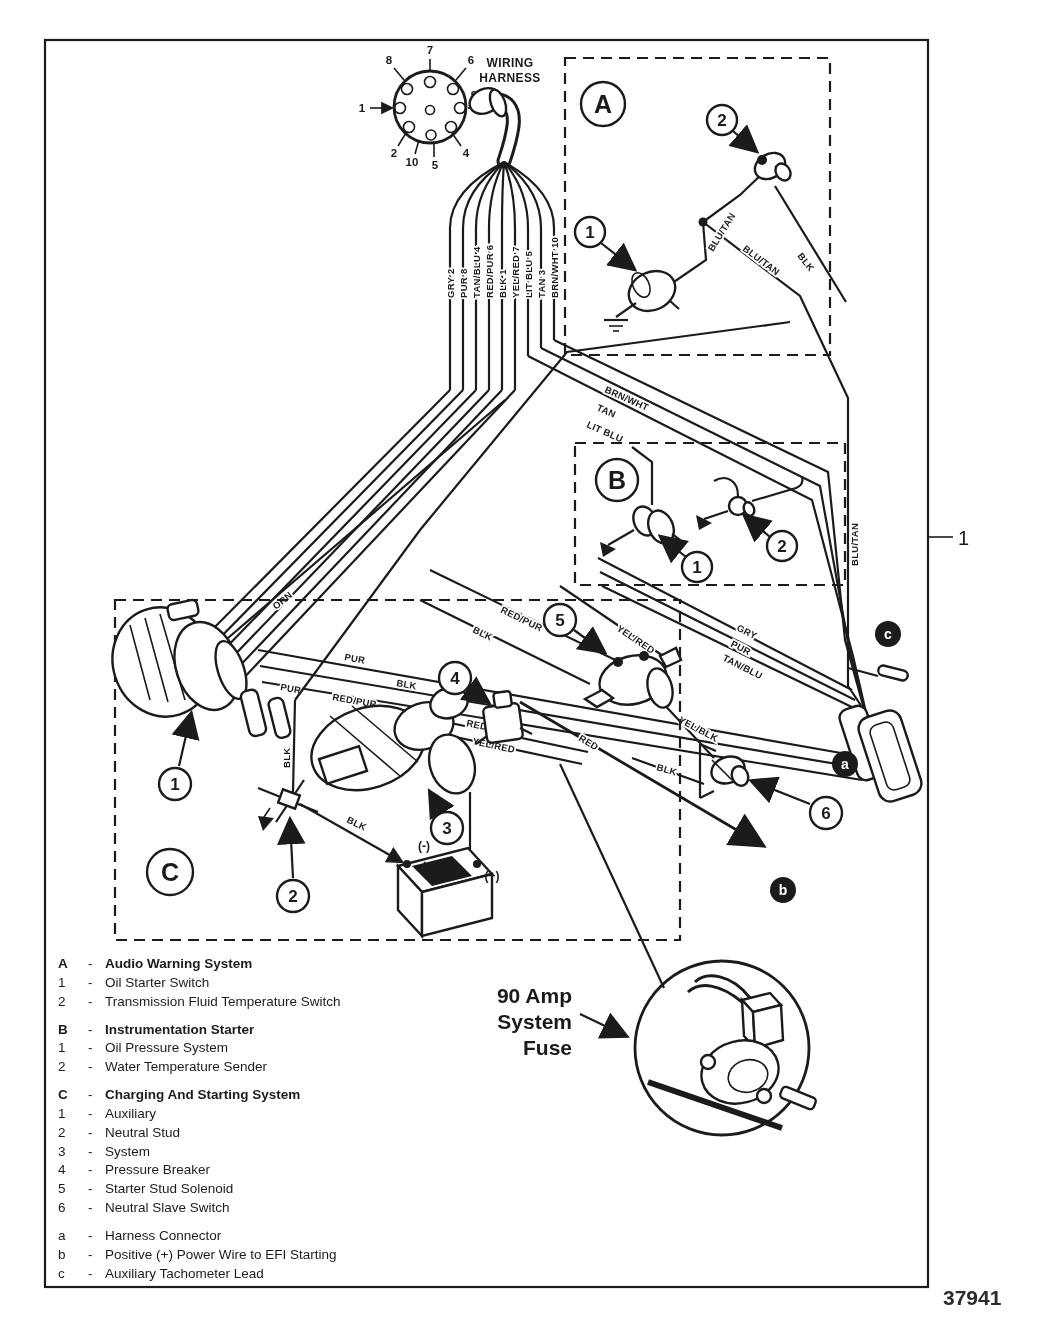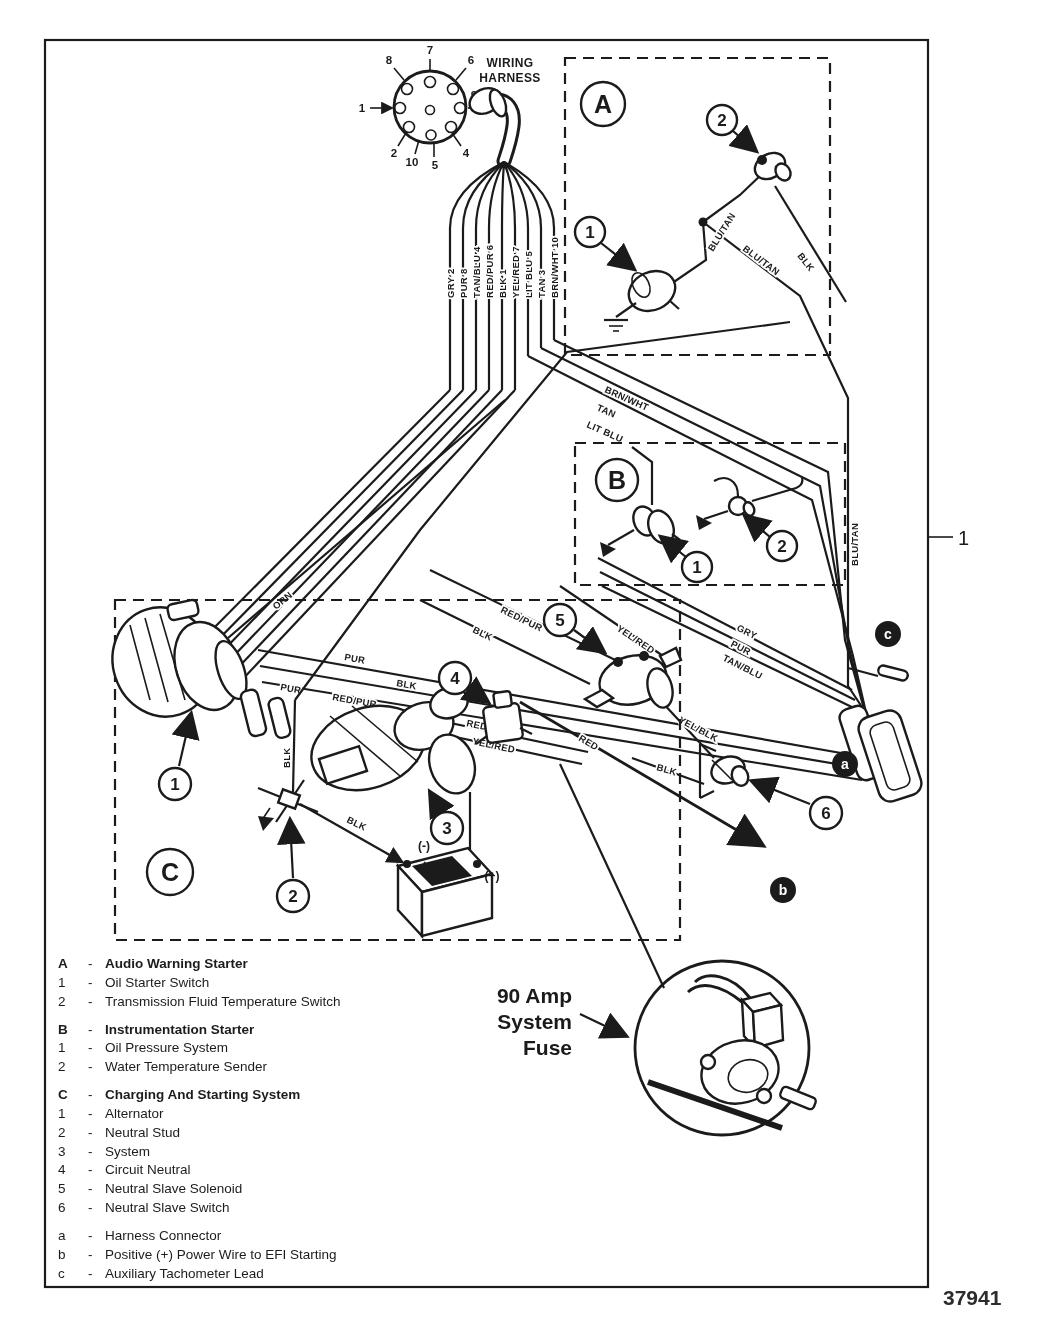--- a/index.html
+++ b/index.html
@@ -392,21 +392,21 @@
     <text x="572" y="1029" class="big">System</text>
     <text x="572" y="1055" class="big">Fuse</text>
     <line x1="580" y1="1014" x2="626" y2="1036" class="ln" marker-end="url(#ahBig)"></line>
   </g>
 </svg>
 
 <div class="legend">
   <div class="legend-row bold">
         <span class="k">A</span>
         <span class="d">-</span>
-        <span class="v">Audio Warning Starter</span>
+        <span class="v">Audio Warning System</span>
       </div>
   <div class="legend-row">
         <span class="k">1</span>
         <span class="d">-</span>
         <span class="v">Oil Starter Switch</span>
       </div>
   <div class="legend-row">
         <span class="k">2</span>
         <span class="d">-</span>
         <span class="v">Transmission Fluid Temperature Switch</span>
@@ -427,41 +427,41 @@
         <span class="v">Water Temperature Sender</span>
       </div>
   <div class="legend-row bold gap">
         <span class="k">C</span>
         <span class="d">-</span>
         <span class="v">Charging And Starting System</span>
       </div>
   <div class="legend-row">
         <span class="k">1</span>
         <span class="d">-</span>
-        <span class="v">Alternator</span>
+        <span class="v">Auxiliary</span>
       </div>
   <div class="legend-row">
         <span class="k">2</span>
         <span class="d">-</span>
         <span class="v">Neutral Stud</span>
       </div>
   <div class="legend-row">
         <span class="k">3</span>
         <span class="d">-</span>
         <span class="v">System</span>
       </div>
   <div class="legend-row">
         <span class="k">4</span>
         <span class="d">-</span>
-        <span class="v">Circuit Neutral</span>
+        <span class="v">Pressure Breaker</span>
       </div>
   <div class="legend-row">
         <span class="k">5</span>
         <span class="d">-</span>
-        <span class="v">Neutral Slave Solenoid</span>
+        <span class="v">Starter Stud Solenoid</span>
       </div>
   <div class="legend-row">
         <span class="k">6</span>
         <span class="d">-</span>
         <span class="v">Neutral Slave Switch</span>
       </div>
   <div class="legend-row gap">
         <span class="k">a</span>
         <span class="d">-</span>
         <span class="v">Harness Connector</span>

